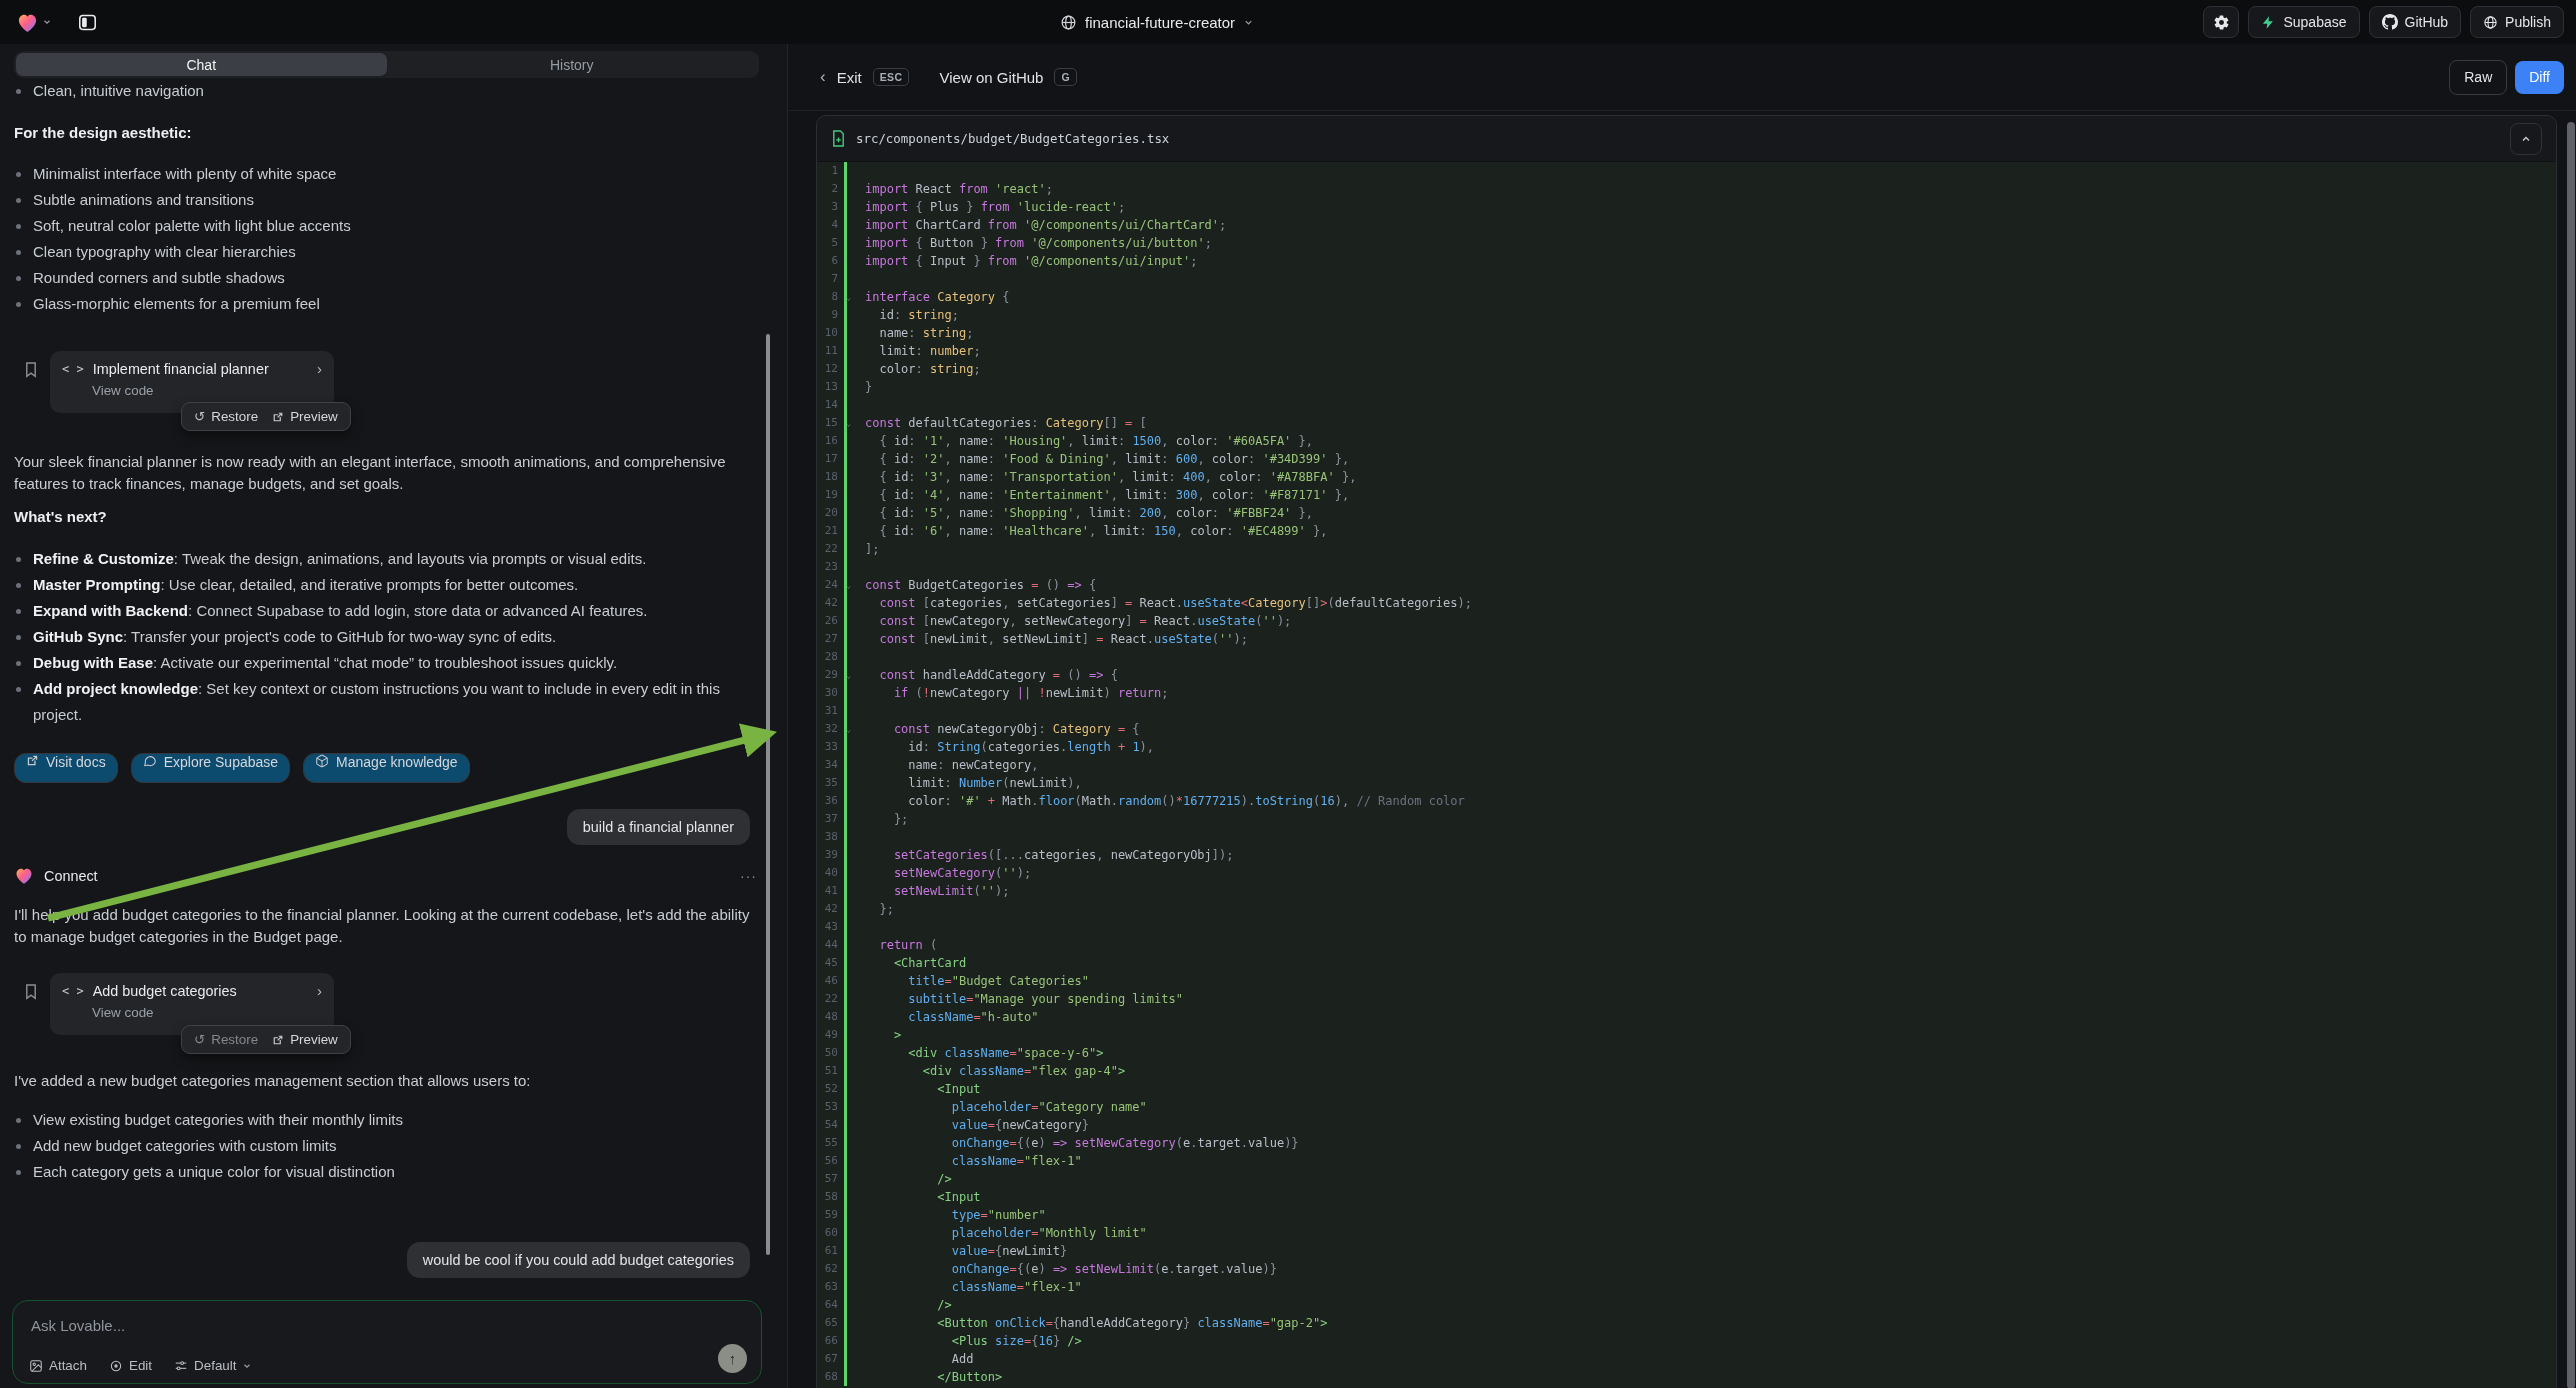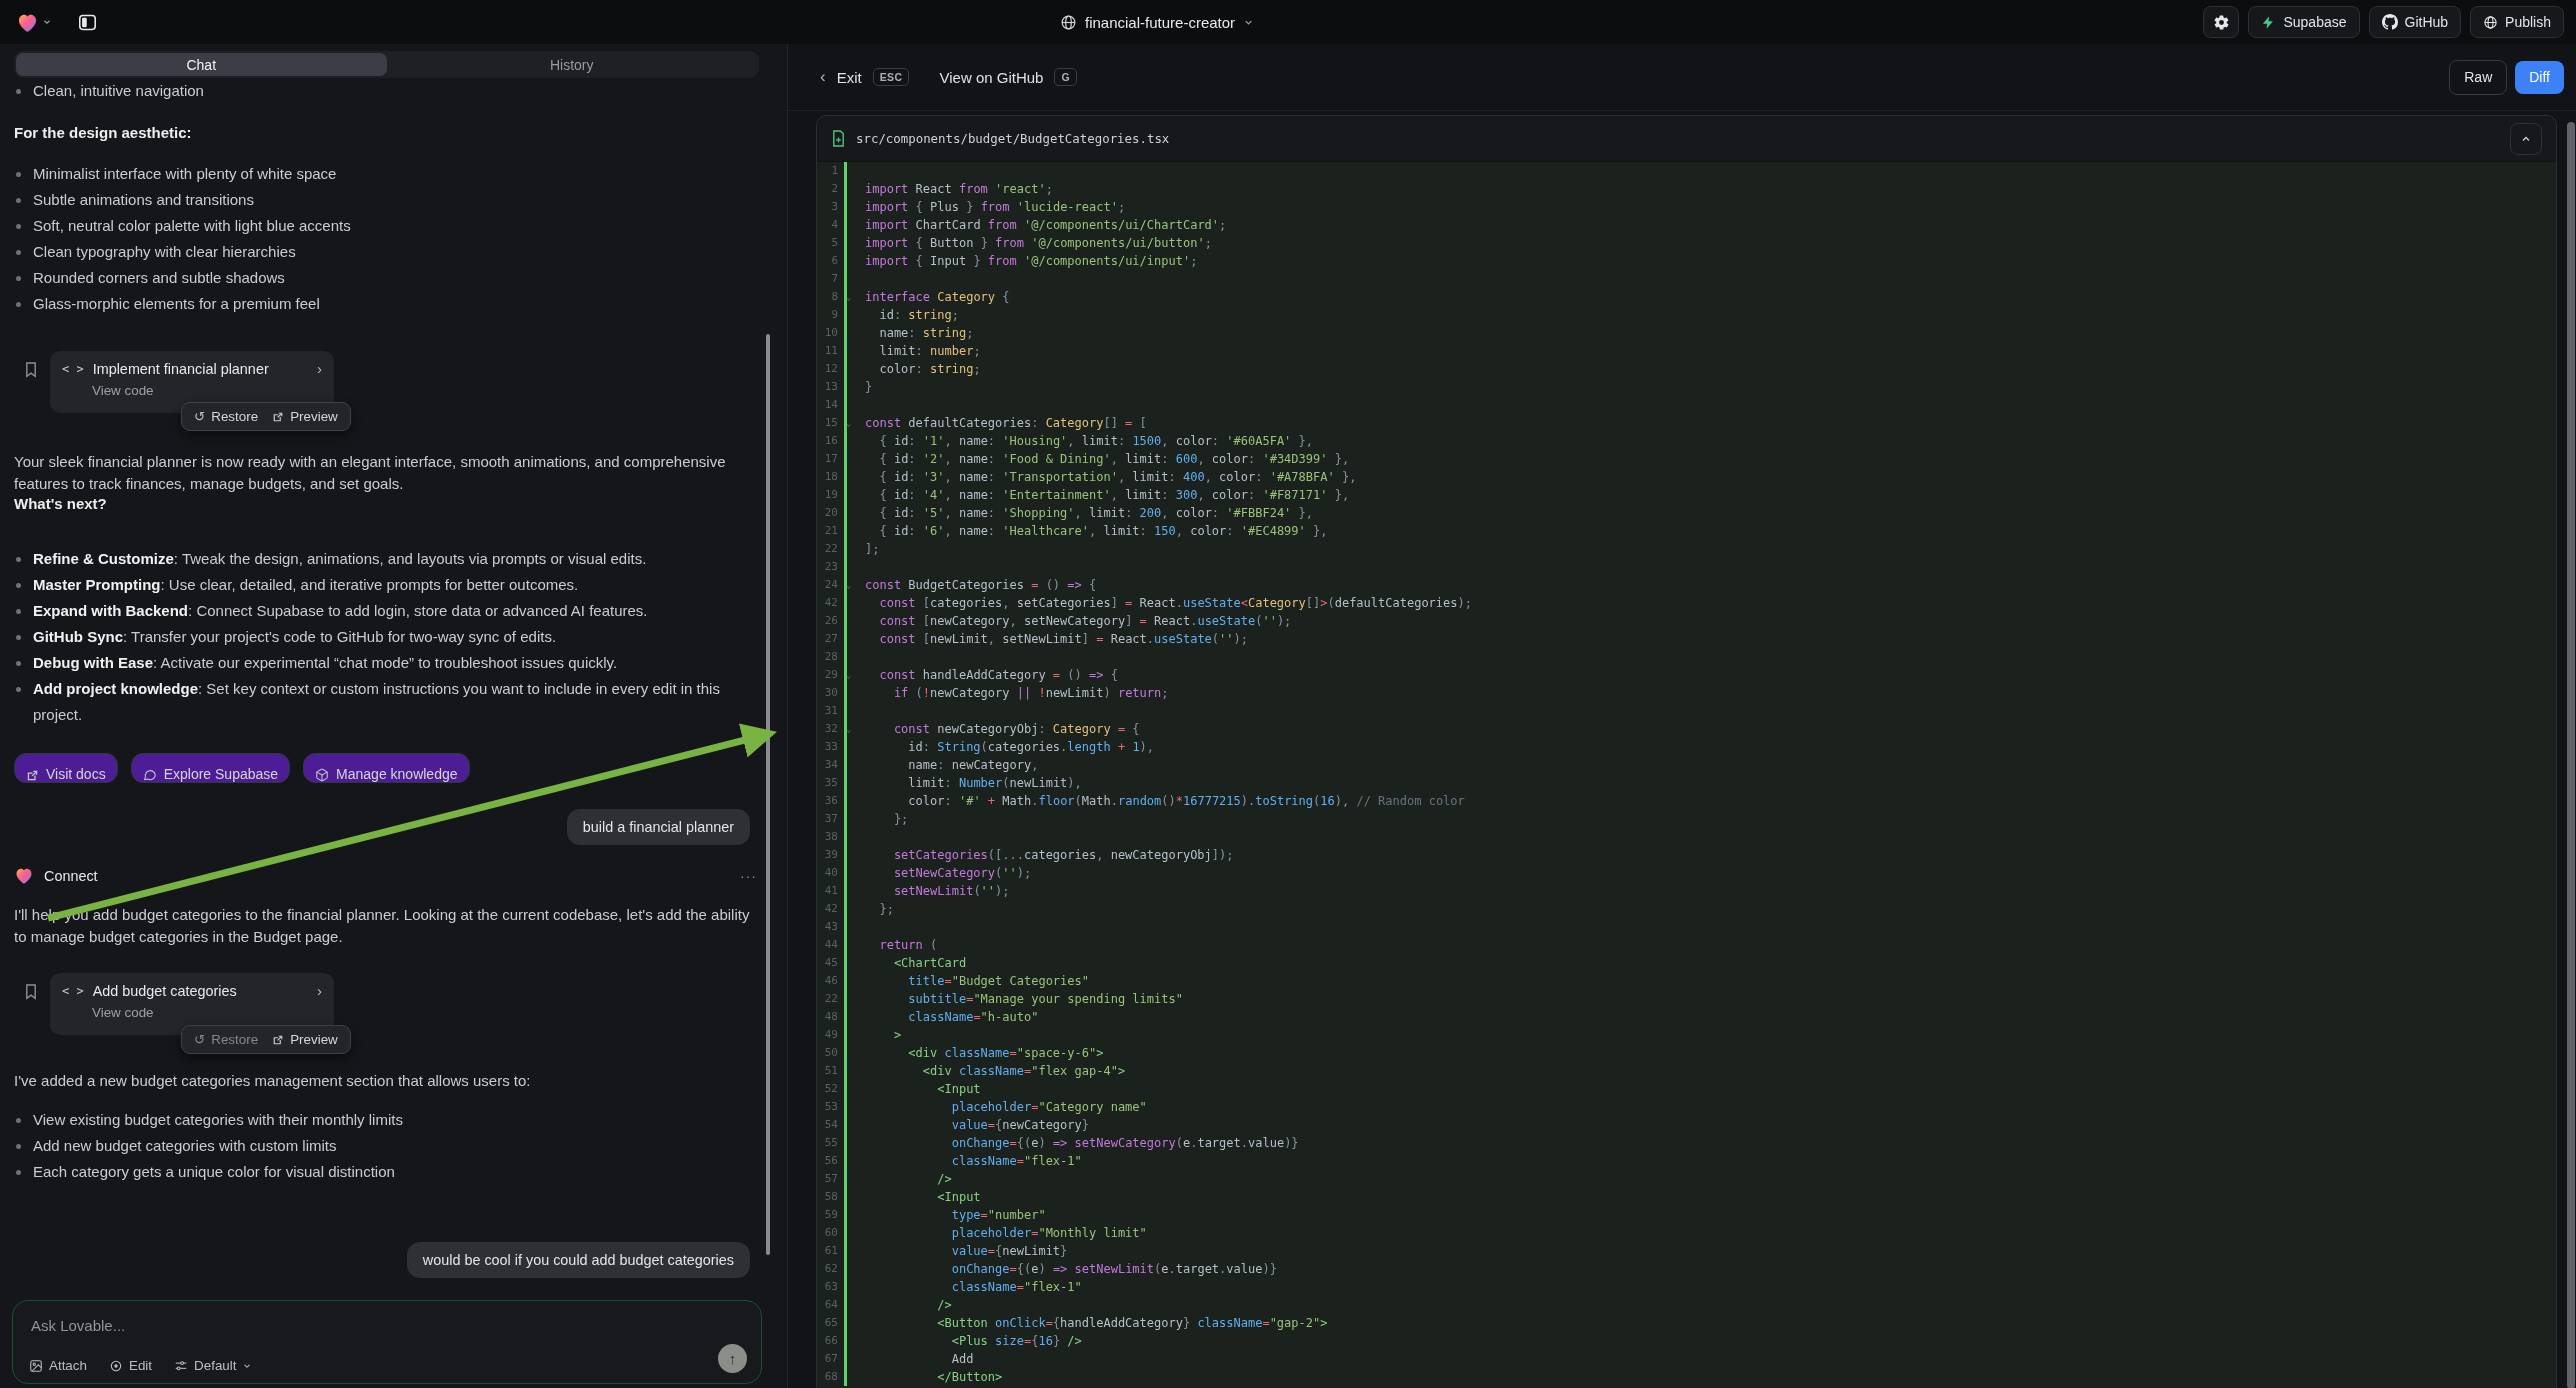--- a/index.html
+++ b/index.html
@@ -31,22 +31,22 @@
   .code-glyph{font-family:"DejaVu Sans Mono",monospace;font-size:12px;color:#c4c9cf;}
   .card-chevron{margin-left:auto;color:#b6bbc2;font-size:15px;}
   .view-code{margin:6px 0 0 30px;color:#9aa0a8;font-size:13.4px;}
   .pill{position:absolute;height:27px;background:#232528;border:1px solid #3e4147;border-radius:9px;
     display:flex;align-items:center;gap:14px;padding:0 12px;box-shadow:0 5px 12px rgba(0,0,0,.45);
     font-size:13.4px;color:#d3d6da;}
   .pill .ic{color:#b9bec5;display:flex;}
   .bm{position:absolute;left:24px;}
   .bub{position:absolute;right:37px;background:#2e3034;border-radius:13px;color:#e3e5e8;font-size:14.4px;
     padding:10px 16px;white-space:nowrap;}
-  .act-btn{height:28px;border:1px solid #33363c;background:#4c1d95;border-radius:12px;color:#d4d7db;font-size:14px;
-    display:flex;align-items:flex-end;gap:7px;padding:0 11px;}
+  .act-btn{height:28px;border:1px solid #33363c;background:#0c4a6e;border-radius:12px;color:#d4d7db;font-size:14px;
+    display:flex;align-items:flex-start;gap:7px;padding:0 11px;}
   #input-box{position:absolute;left:12px;top:1256px;width:750px;height:84px;background:#18191c;border:1px solid #14532d;
     border-radius:16px;box-sizing:border-box;}
   .ask{position:absolute;left:18px;top:16px;color:#8f959d;font-size:15px;}
   .input-row{position:absolute;left:16px;right:14px;bottom:10px;display:flex;align-items:flex-end;gap:22px;color:#b9bec5;font-size:13.4px;}
   .chip{display:flex;align-items:center;gap:6px;}
   .send{margin-left:auto;width:29px;height:29px;border-radius:50%;background:#8b8e86;display:flex;align-items:center;justify-content:center;
     color:#2b2d30;font-size:15px;font-weight:bold;}
   #chat-scrollbar{position:absolute;left:766px;top:290px;width:4px;height:921px;background:#9da1a7;border-radius:2px;opacity:.85;}
   
   #code-panel{position:absolute;left:788px;top:44px;width:1788px;height:1344px;background:#121316;}
@@ -215,21 +215,21 @@
             <path d="M9 3h4v4"></path>
             <path d="M13 3 7.5 8.5"></path>
           </svg>
         </span>
         <span>Preview</span>
       </span>
   </div>
 
   <div class="abs chat-text" style="left:14px;top:407px;width:737px;line-height:21.5px;">Your sleek financial planner is now ready with an elegant interface, smooth animations, and comprehensive features to track finances, manage budgets, and set goals.</div>
 
-  <div class="abs heading" style="left:14px;top:451px;">What's next?</div>
+  <div class="abs heading" style="left:14px;top:464px;">What's next?</div>
 
   <div class="abs" style="left:0;top:502px;width:763px;" id="next-list">
       <div class="bullet nx">
         <span><b>Refine &amp; Customize</b><span>: Tweak the design, animations, and layouts via prompts or visual edits.</span></span>
       </div>
       <div class="bullet nx">
         <span><b>Master Prompting</b><span>: Use clear, detailed, and iterative prompts for better outcomes.</span></span>
       </div>
       <div class="bullet nx">
         <span><b>Expand with Backend</b><span>: Connect Supabase to add login, store data or advanced AI features.</span></span>

